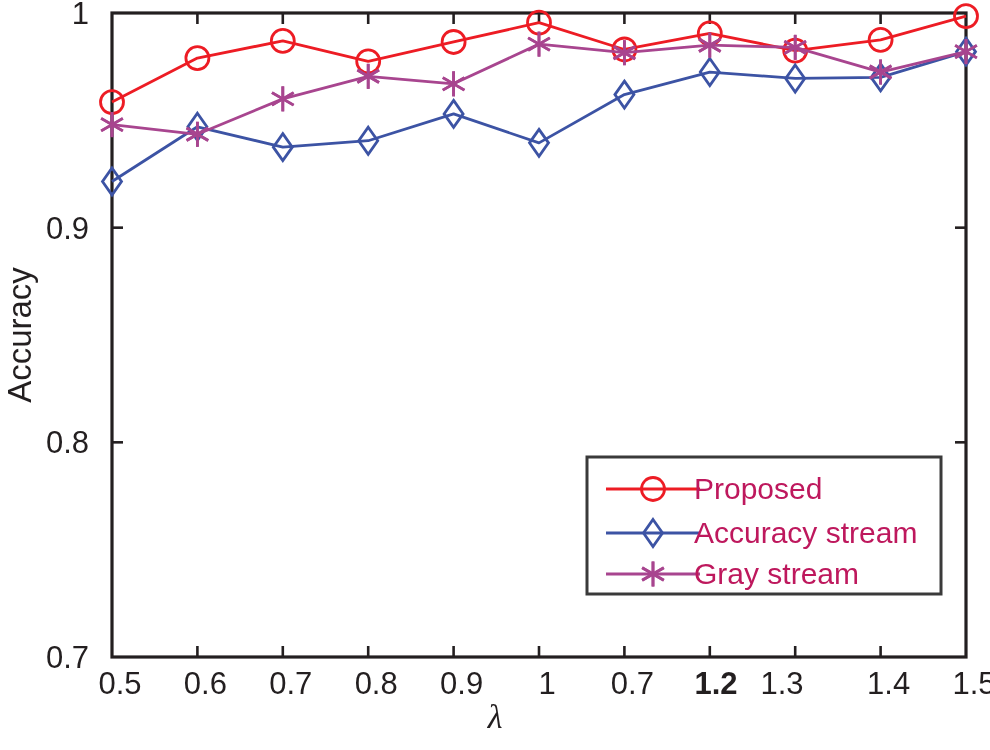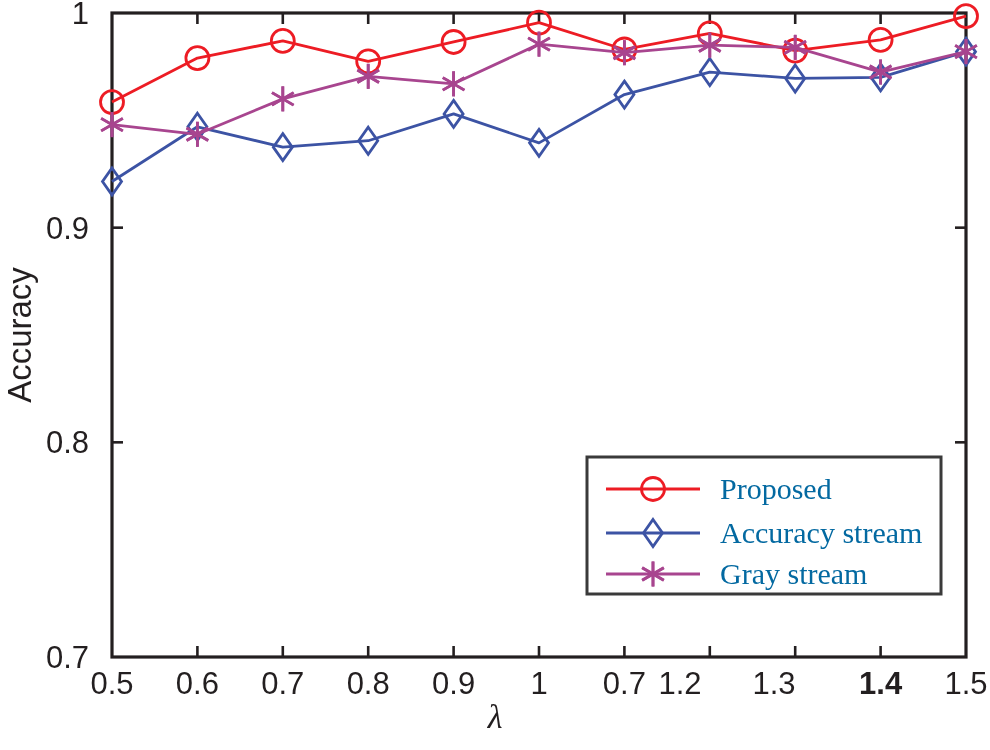--- a/index.html
+++ b/index.html
@@ -29,20 +29,21 @@
     color: #231f20;
     font-family: "Liberation Sans", sans-serif;
     font-size: 31px;
     line-height: 31px;
     white-space: nowrap;
   }
   .x-tick-label {
     text-align: center;
     transform: translateX(-50%);
     top: 668px;
+    margin-left: 8px;
   }
   .y-tick-label {
     text-align: right;
     transform: translateY(-50%);
     right: 901px;
   }
   #x-axis-title {
     position: absolute;
     left: 0;
     width: 990px;
@@ -61,26 +62,26 @@
     font-size: 33px;
     line-height: 33px;
     white-space: nowrap;
     left: 19px;
     top: 335px;
     transform: translate(-50%, -50%) rotate(-90deg);
     transform-origin: center center;
   }
   .legend-label {
     position: absolute;
-    color: #0369a1;
-    font-family: Liberation Serif, serif;
+    color: #be185d;
+    font-family: Liberation Sans, sans-serif;
     font-size: 30px;
     line-height: 30px;
     white-space: nowrap;
-    left: 720px;
+    left: 694px;
     transform: translateY(-50%);
   }
 </style>
 </head>
 <body>
 
 <div id="figure">
 
   <svg id="plot-svg" viewBox="0 0 990 750">
       <rect x="112" y="13" width="854" height="644" fill="none" stroke="#231f20" stroke-width="3.2"></rect>
@@ -227,23 +228,23 @@
   <div id="x-axis-title">λ</div>
 
   <div id="x-tick-labels">
       <div class="tick-label x-tick-label" style="left: 112px;">0.5</div>
       <div class="tick-label x-tick-label" style="left: 197.4px;">0.6</div>
       <div class="tick-label x-tick-label" style="left: 282.8px;">0.7</div>
       <div class="tick-label x-tick-label" style="left: 368.2px;">0.8</div>
       <div class="tick-label x-tick-label" style="left: 453.6px;">0.9</div>
       <div class="tick-label x-tick-label" style="left: 539px;">1</div>
       <div class="tick-label x-tick-label" style="left: 624.4px;">0.7</div>
-      <div class="tick-label x-tick-label" style="left: 680px;">1.2</div>
+      <div class="tick-label x-tick-label" style="left: 708px; font-weight: bold;">1.2</div>
       <div class="tick-label x-tick-label" style="left: 774px;">1.3</div>
-      <div class="tick-label x-tick-label" style="left: 880.6px; font-weight: bold;">1.4</div>
+      <div class="tick-label x-tick-label" style="left: 880.6px;">1.4</div>
       <div class="tick-label x-tick-label" style="left: 966px;">1.5</div>
     </div>
   <div id="y-tick-labels">
       <div class="tick-label y-tick-label" style="top: 657px;">0.7</div>
       <div class="tick-label y-tick-label" style="top: 442.333px;">0.8</div>
       <div class="tick-label y-tick-label" style="top: 227.667px;">0.9</div>
       <div class="tick-label y-tick-label" style="top: 13px;">1</div>
     </div>
 
   <div id="legend-labels">

